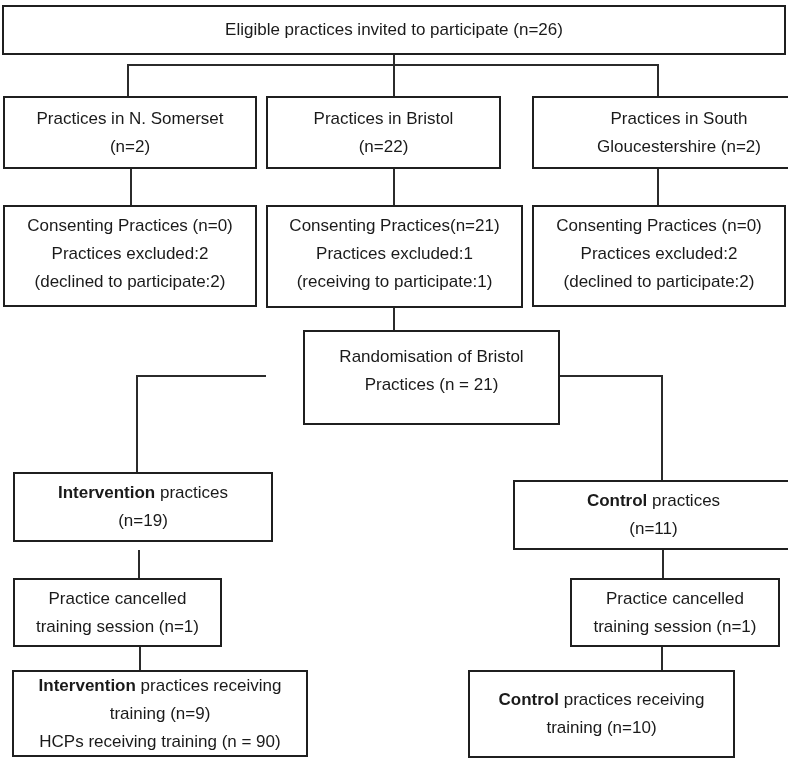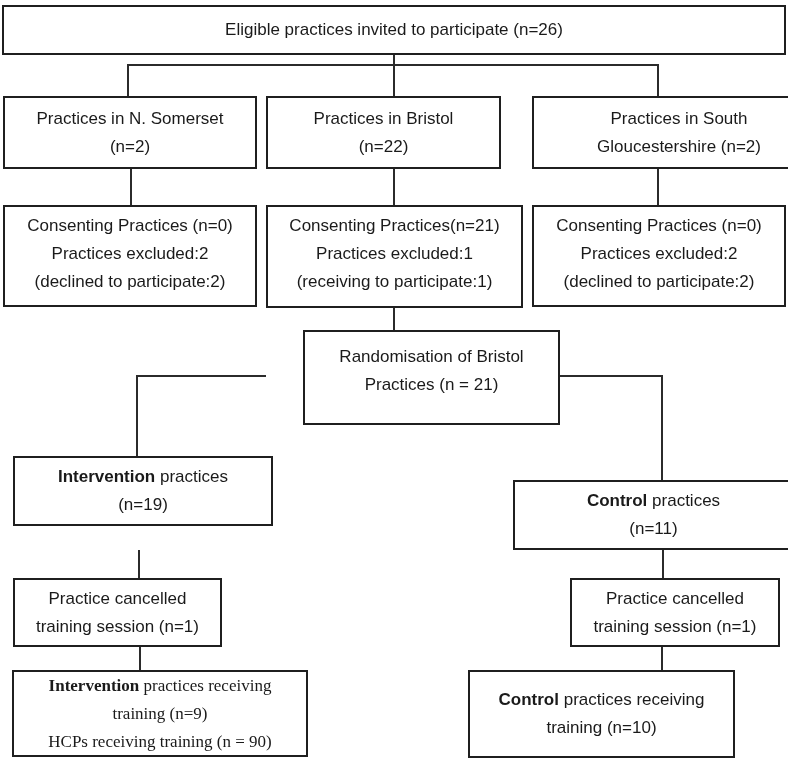--- a/index.html
+++ b/index.html
@@ -48,25 +48,25 @@
 
   
   #box-eligible       { left: 2px;   top: 5px;   width: 784px; height: 50px; }
   #box-somerset       { left: 3px;   top: 96px;  width: 254px; height: 73px; }
   #box-bristol        { left: 266px; top: 96px;  width: 235px; height: 73px; }
   #box-gloucs         { left: 532px; top: 96px;  width: 294px; height: 73px; }
   #box-somerset-con   { left: 3px;   top: 205px; width: 254px; height: 102px; padding-top: 5px; }
   #box-bristol-con    { left: 266px; top: 205px; width: 257px; height: 103px; padding-top: 5px; }
   #box-gloucs-con     { left: 532px; top: 205px; width: 254px; height: 102px; padding-top: 5px; }
   #box-randomisation  { left: 266px; top: 330px; width: 257px; height: 95px;  padding-top: 11px; margin-left: 37px; }
-  #box-intervention   { left: 13px;  top: 456px; width: 260px; height: 70px; }
+  #box-intervention   { left: 13px;  top: 472px; width: 260px; height: 70px; }
   #box-control        { left: 513px; top: 480px; width: 281px; height: 70px; }
   #box-int-cancel     { left: 13px;  top: 578px; width: 209px; height: 69px; }
   #box-ctrl-cancel    { left: 570px; top: 578px; width: 210px; height: 69px; }
-  #box-int-training   { left: 12px;  top: 670px; width: 296px; height: 87px; font-family: Liberation Serif, serif; }
+  #box-int-training   { left: 12px;  top: 670px; width: 296px; height: 87px; }
   #box-ctrl-training  { left: 468px; top: 670px; width: 267px; height: 88px; }
 </style>
 </head>
 <body>
 
 <div class="canvas">
 
   <div class="box" id="box-eligible">
     <div class="line">Eligible practices invited to participate (n=26)</div>
   </div>

